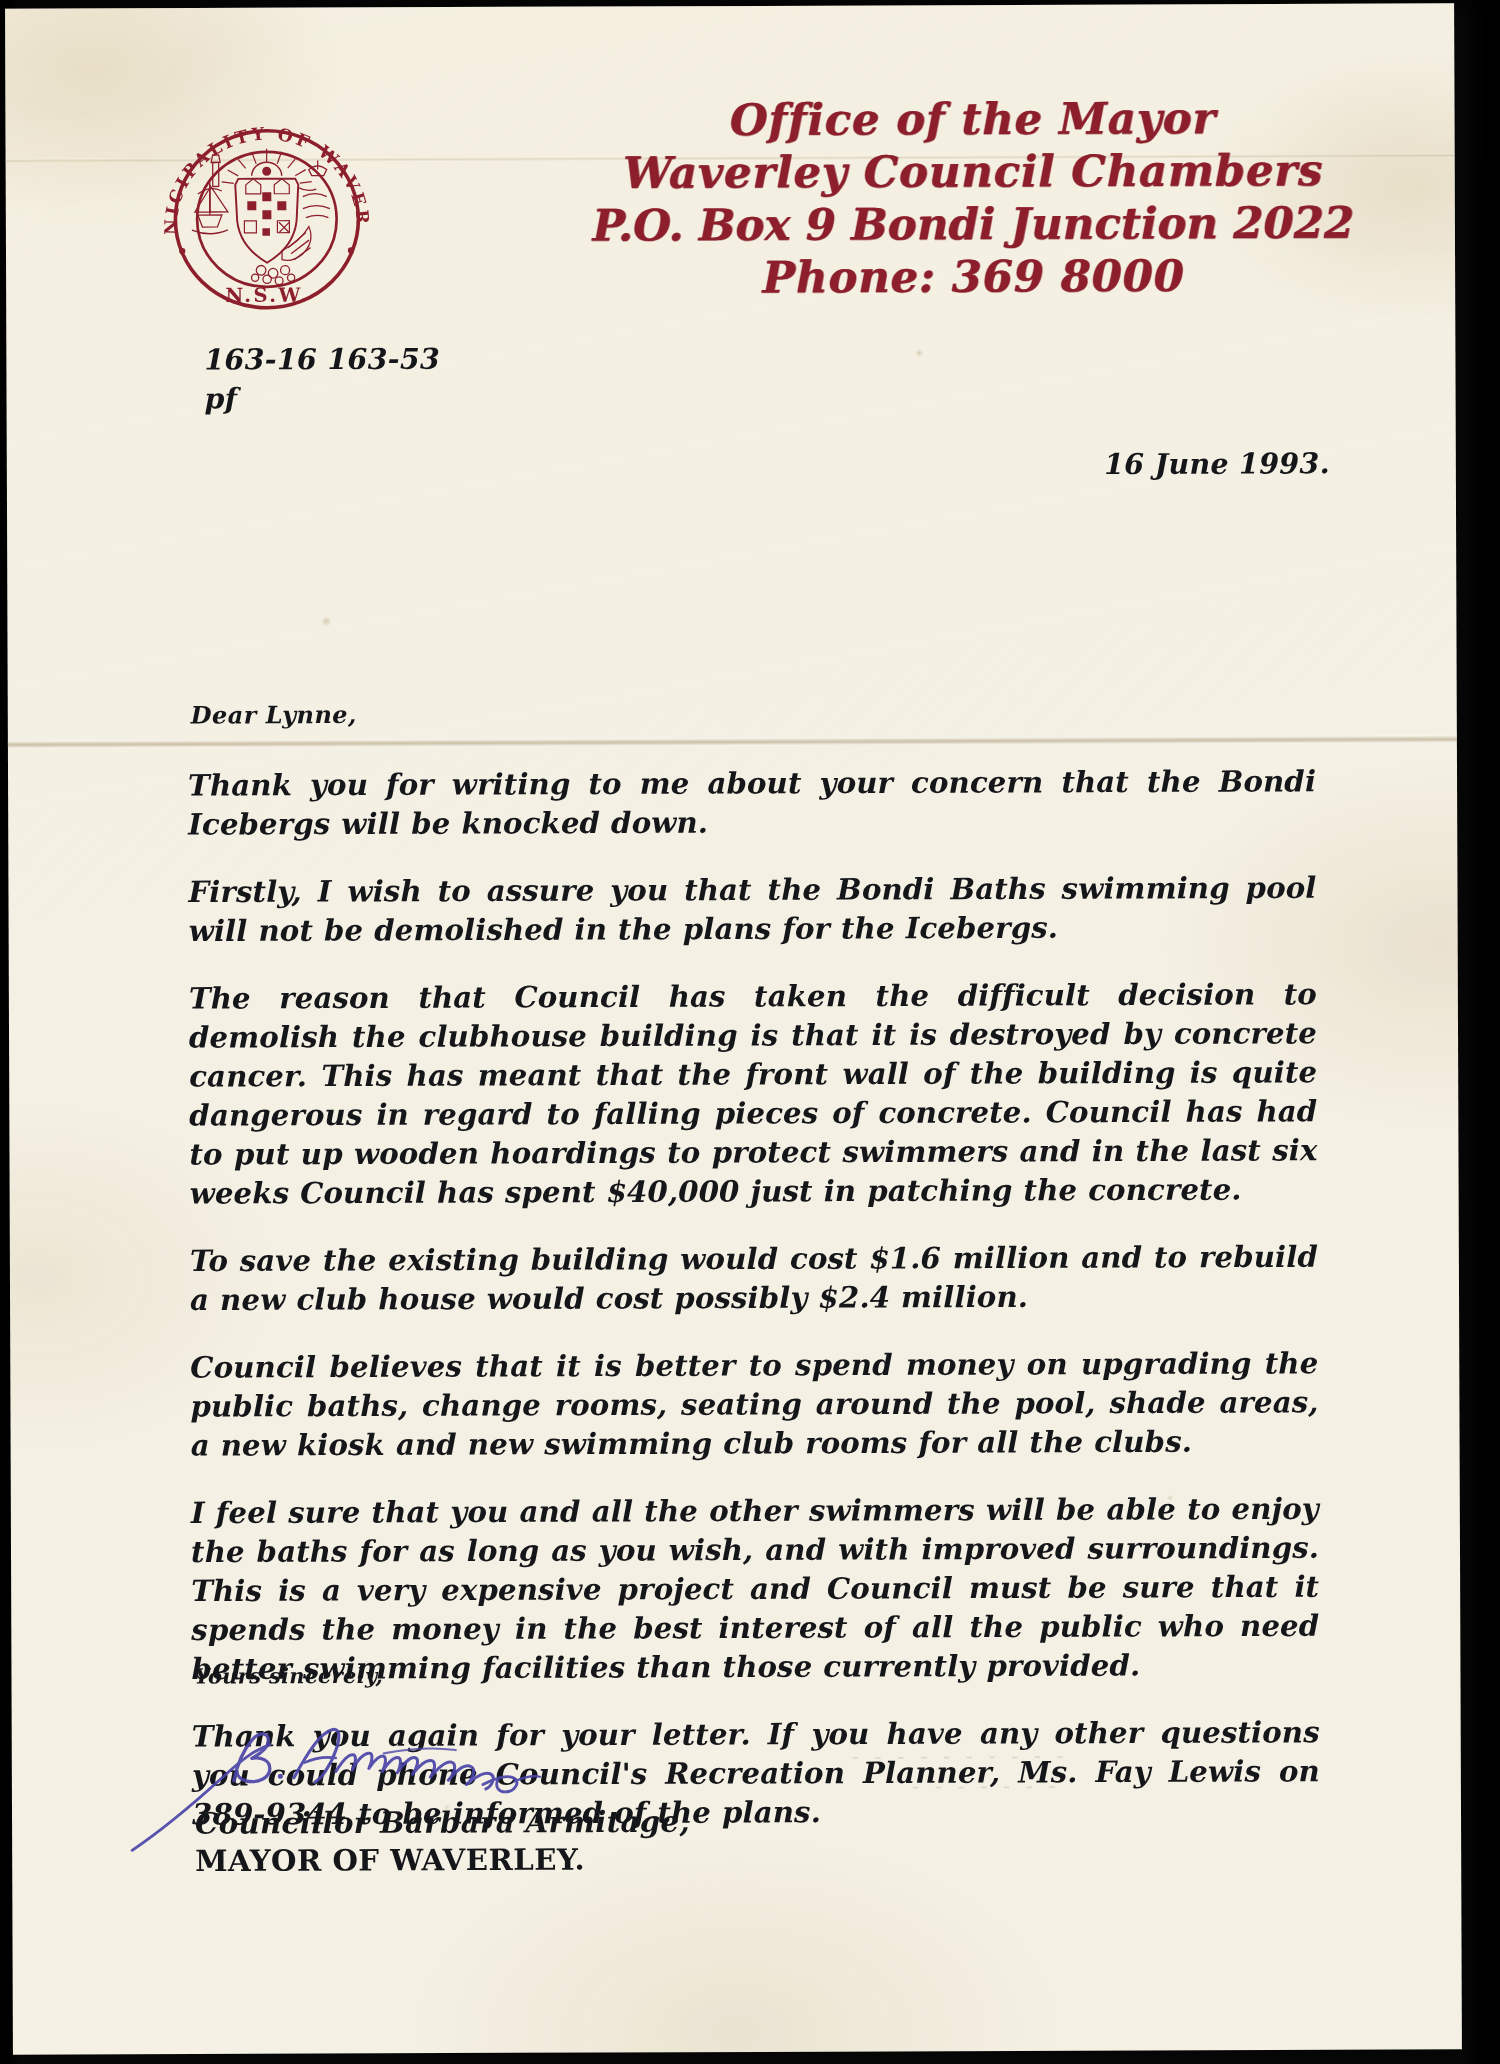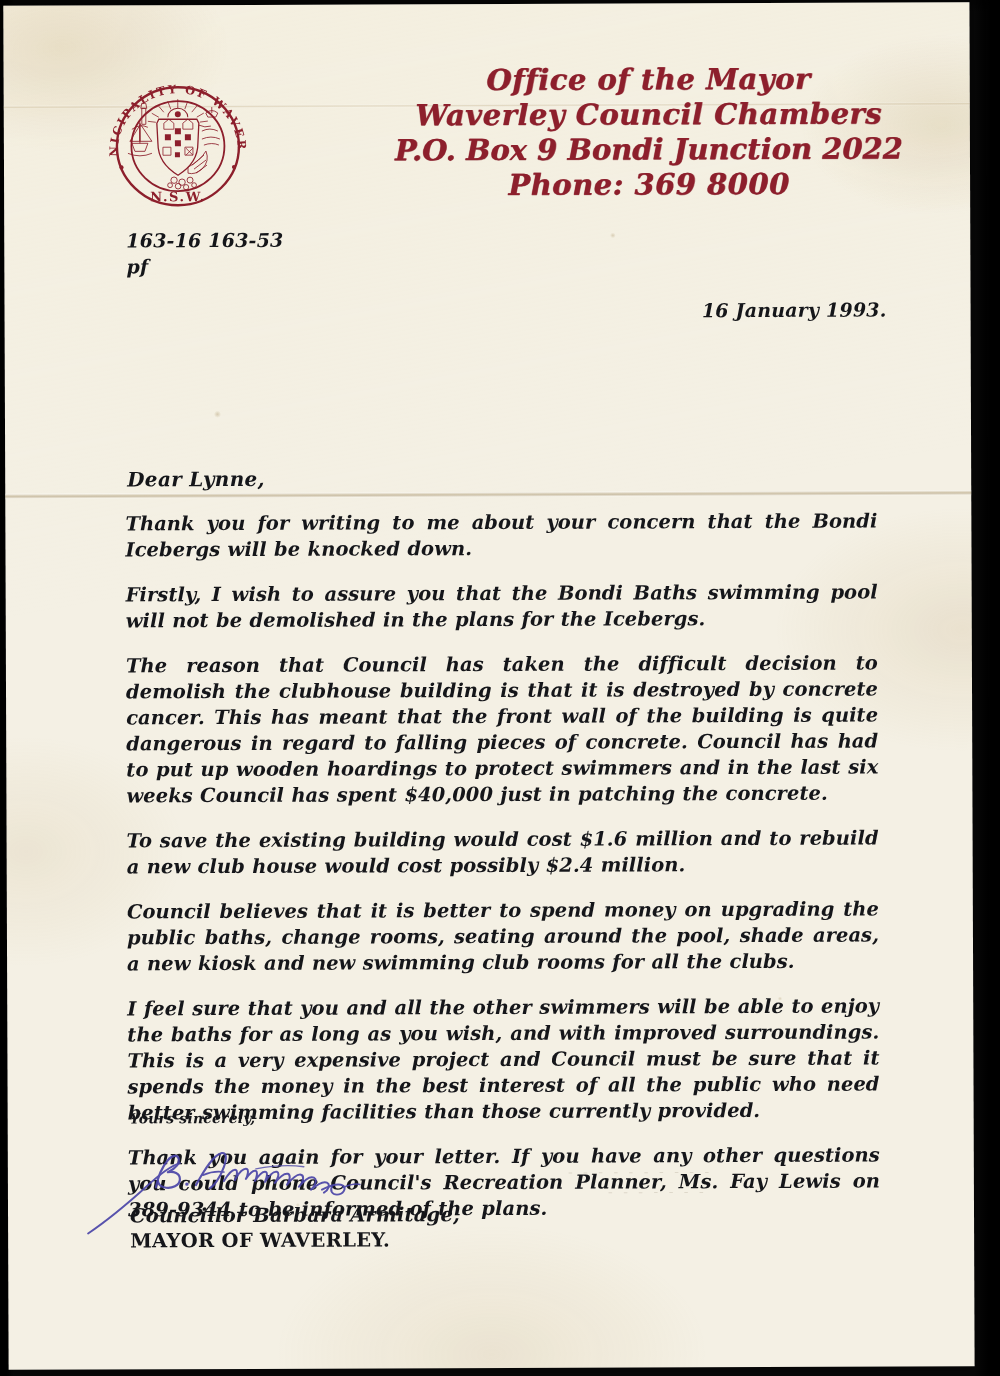--- a/index.html
+++ b/index.html
@@ -147,20 +147,21 @@
     color: #15161a;
   }
 
   .refline {
     position: absolute;
     font-family: "DejaVu Serif", "Liberation Serif", serif;
     font-style: italic;
     font-weight: bold;
     font-size: 19px;
     letter-spacing: 0.2px;
+    margin-left: 10px;
   }
   #ref1 { left: 122px; top: 224px; }
   #ref2 { left: 122px; top: 250px; }
 
   #date {
     position: absolute;
     right: 84px;
     top: 296px;
     font-family: "DejaVu Serif", "Liberation Serif", serif;
     font-style: italic;
@@ -183,21 +184,21 @@
   }
   #recipient .addr-city { letter-spacing: 0.6px; }
 
   #salutation {
     position: absolute;
     left: 122px;
     top: 462px;
     font-family: "DejaVu Serif", "Liberation Serif", serif;
     font-style: italic;
     font-weight: bold;
-    font-size: 20px;
+    font-size: 16px;
     letter-spacing: 0.3px;
   }
 
   #body {
     position: absolute;
     left: 120px;
     top: 506px;
     width: 752px;
   }
   #body p {
@@ -365,21 +366,21 @@
         <div class="hl hl3">P.O. Box 9 Bondi Junction  2022</div>
         <div class="hl hl4">Phone: 369 8000</div>
       </div>
     </div>
 
     <div id="letter">
 
       <div class="refline" id="ref1">163-16    163-53</div>
       <div class="refline" id="ref2">pf</div>
 
-      <div id="date">16 January 1993.</div>
+      <div id="date">16 June 1993.</div>
 
 
       <div id="salutation">Dear Lynne,</div>
 
       <div id="body">
         <p>Thank you for writing to me about your concern that the Bondi Icebergs will be knocked down.</p>
         <p>Firstly, I wish to assure you that the Bondi Baths swimming pool will not be demolished in the plans for the Icebergs.</p>
         <p>The reason that Council has taken the difficult decision to demolish the clubhouse building is that it is destroyed by concrete cancer.  This has meant that the front wall of the building is quite dangerous in regard to falling pieces of concrete.  Council has had to put up wooden hoardings to protect swimmers and in the last six weeks Council has spent $40,000 just in patching the concrete.</p>
         <p>To save the existing building would cost $1.6 million and to rebuild a new club house would cost possibly $2.4 million.</p>
         <p>Council believes that it is better to spend money on upgrading the public baths, change rooms, seating around the pool, shade areas, a new kiosk and new swimming club rooms for all the clubs.</p>

